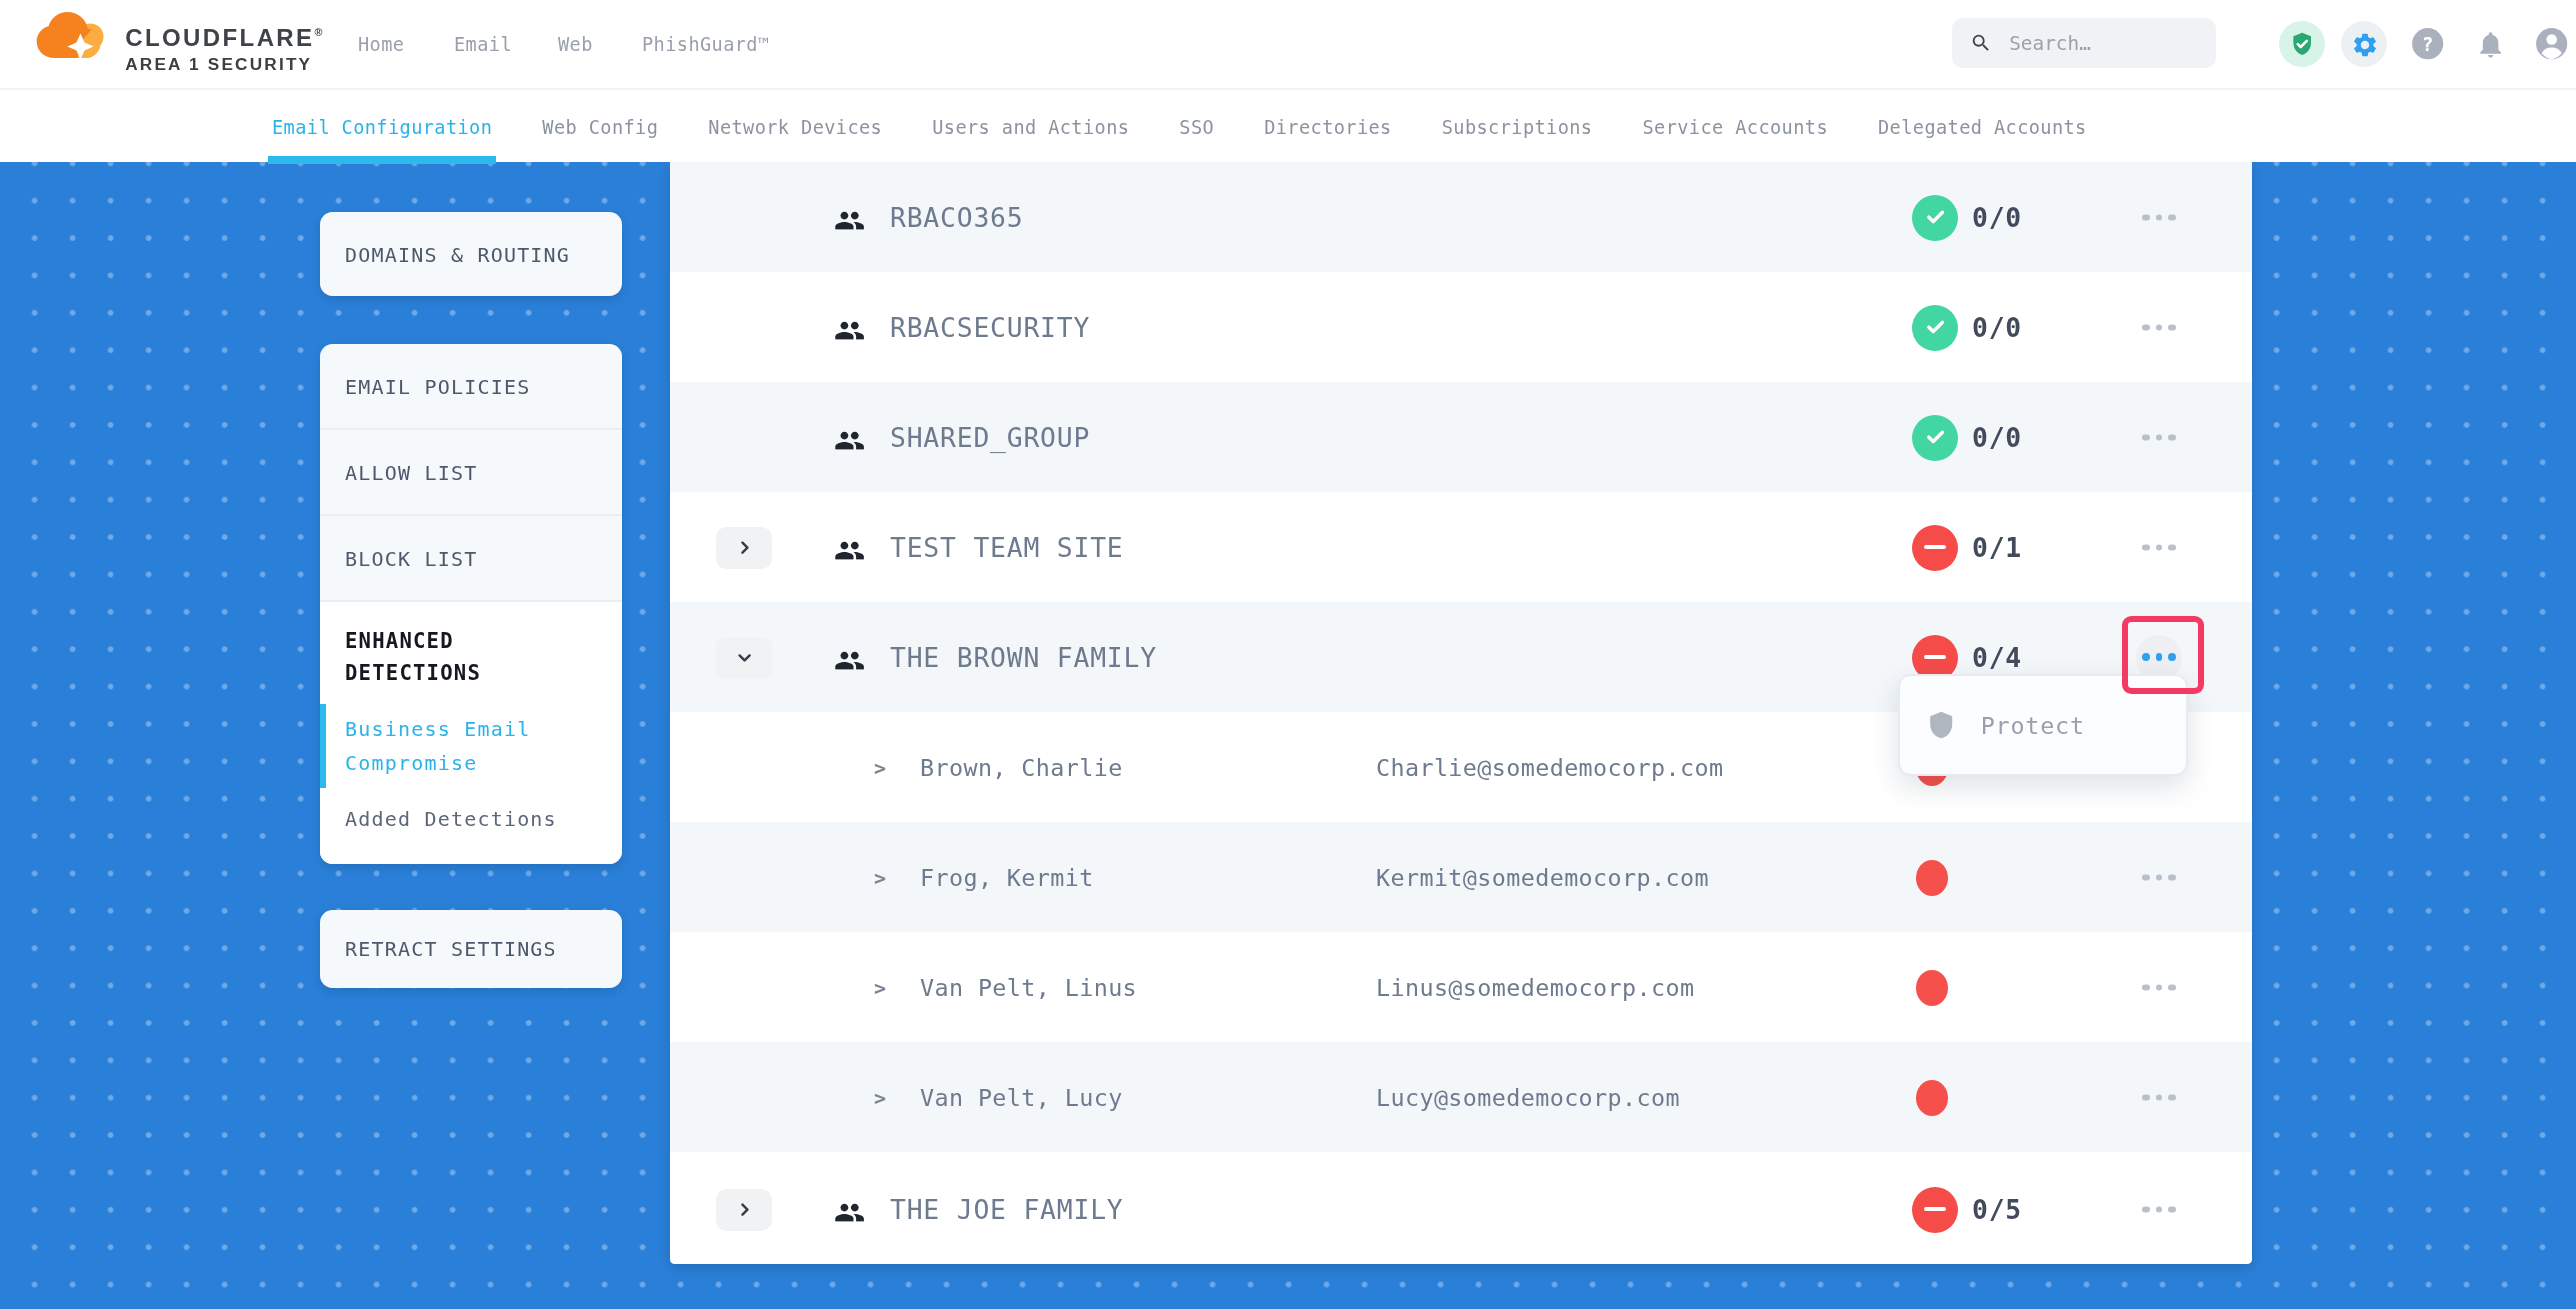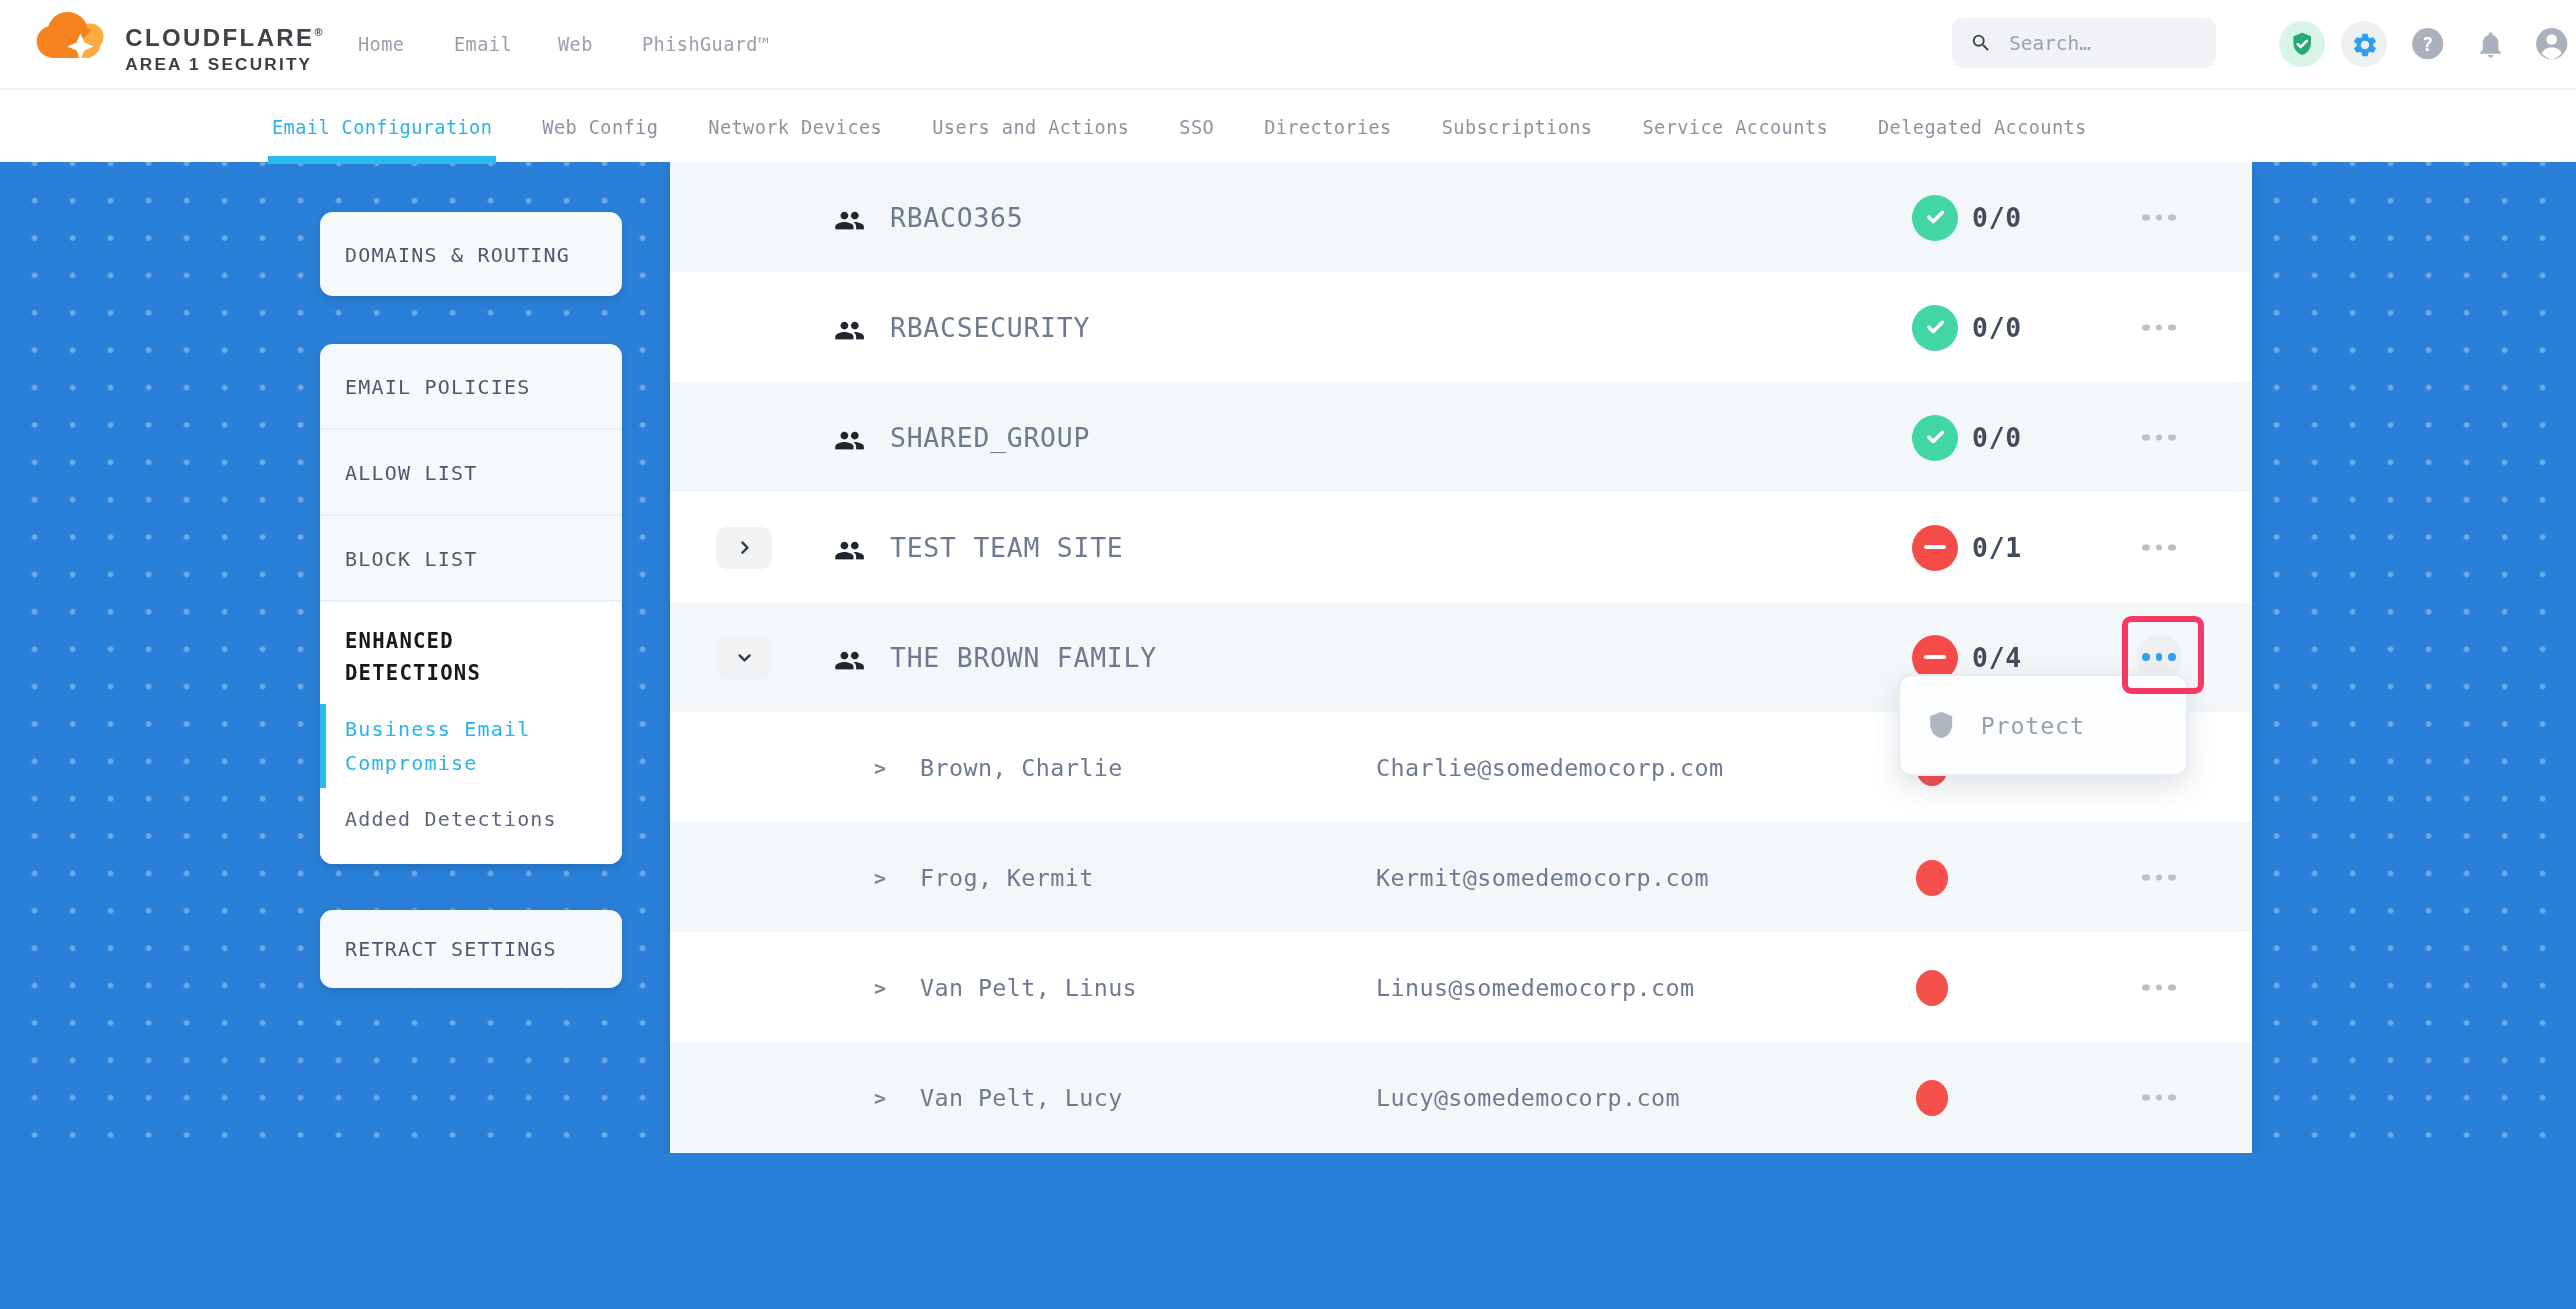--- a/index.html
+++ b/index.html
@@ -1,16 +1,16 @@
 <!DOCTYPE html>
 <html style="font-size:12.5px"><head>
 <meta charset="utf-8">
 <style>
   html,body{margin:0;padding:0;background:#2a80d8;}
-  .viewport{width:2576px;height:1153px;overflow:hidden;position:relative;}
+  .viewport{width:2576px;height:1309px;overflow:hidden;position:relative;}
   .page{width:1288px;height:655px;position:relative;transform:scale(2);transform-origin:0 0;
         font-family:"DejaVu Sans Mono",monospace;-webkit-font-smoothing:antialiased;}
 
   
   .topbar{position:absolute;left:0;top:0;width:1288px;height:44px;background:#fff;z-index:20;}
   .logo{position:absolute;left:15.6px;top:3.1px;width:156px;height:39px;}
   .logo svg{position:absolute;left:0;top:2.3px;}
   .brand-line{position:absolute;left:47px;top:8.6px;font-family:"Liberation Sans",sans-serif;
               font-weight:bold;font-size:12px;letter-spacing:1.2px;color:#3f4247;}
   .brand-line sup{font-size:5.4px;letter-spacing:0;}

